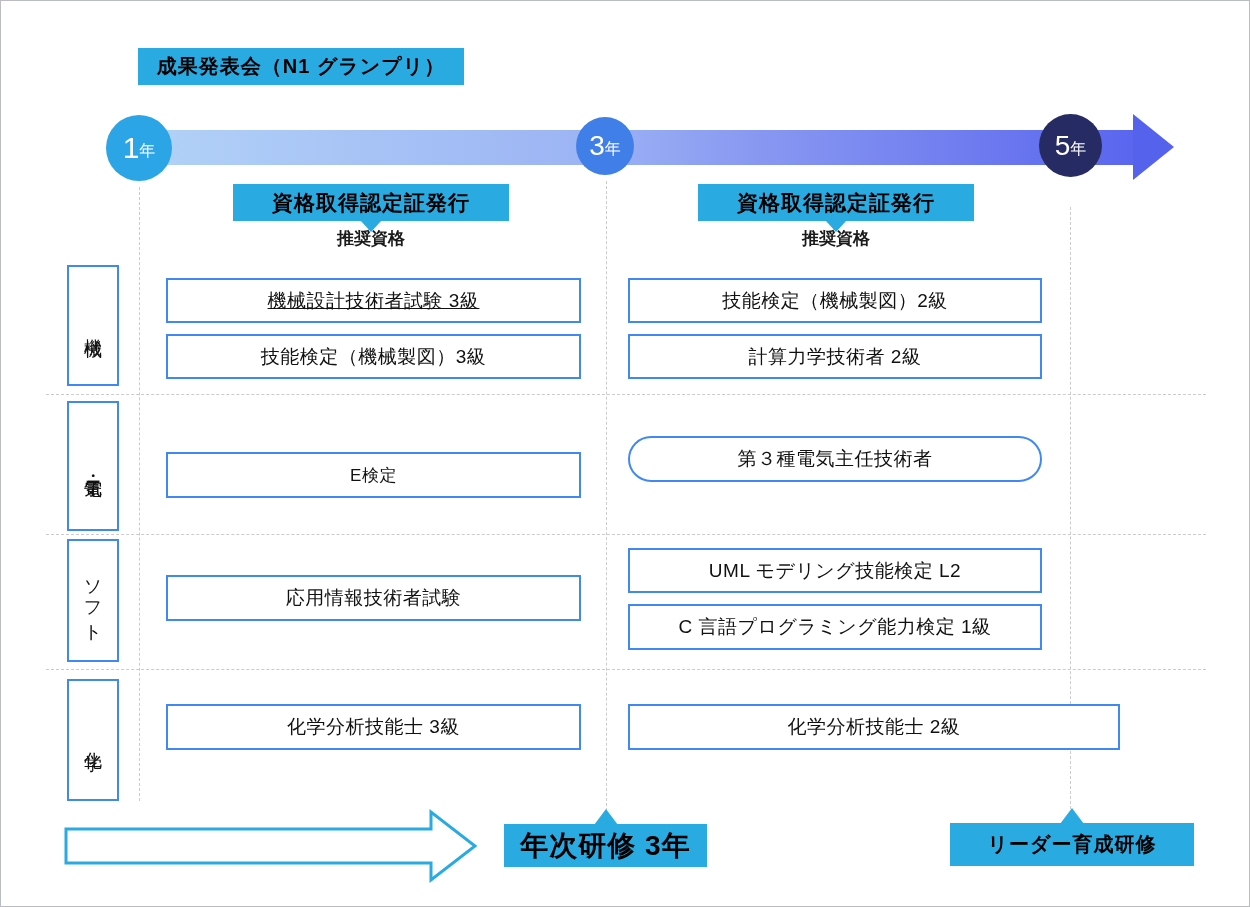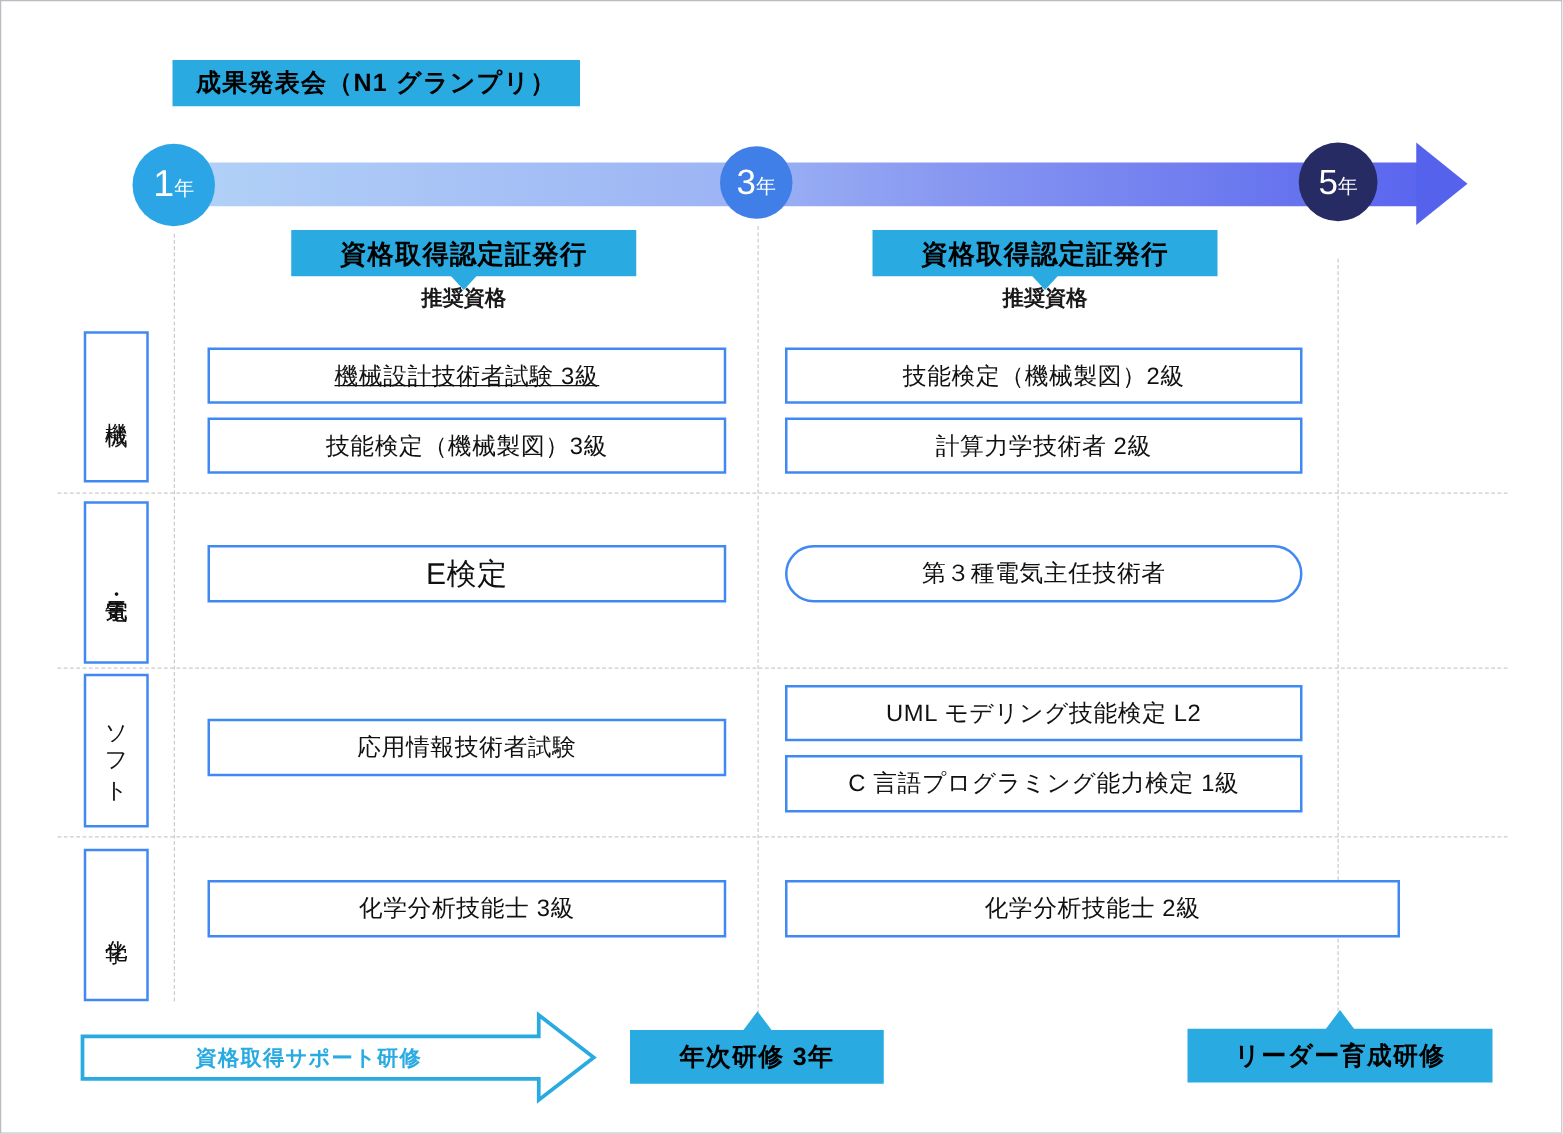--- a/index.html
+++ b/index.html
@@ -20,28 +20,28 @@
     border-top:33px solid transparent;border-bottom:33px solid transparent;border-left:41px solid #5562ec;}
   .ms{position:absolute;border-radius:50%;color:#fff;display:flex;align-items:center;justify-content:center;}
   .ms .num{font-size:30px;font-weight:500;}
   .ms .unit{font-size:16px;margin-top:7px;}
   
   .cat{position:absolute;left:66px;width:52px;border:2px solid #4189f2;background:#fff;box-sizing:border-box;
     display:flex;align-items:center;justify-content:center;writing-mode:vertical-rl;text-orientation:upright;
     font-size:18px;color:#111;letter-spacing:2px;}
   .cert{position:absolute;border:2px solid #4189f2;background:#fff;box-sizing:border-box;
     display:flex;align-items:center;justify-content:center;font-size:19px;color:#111;letter-spacing:0.5px;}
-  .cert.big{font-size:24px;}
+  .cert.big{font-size:17px;margin-top:16px;}
   .caption{position:absolute;text-align:center;font-size:17px;font-weight:600;color:#1a1a1a;}
   
   .support-arrow-svg{position:absolute;left:60px;top:805px;}
   .support-label{position:absolute;left:65px;top:828px;width:362px;height:34px;display:flex;align-items:center;justify-content:center;
     color:#29ABE2;font-weight:bold;font-size:17px;letter-spacing:1px;}
   .badge-text-20{font-size:20px;}
-  .badge-text-21{font-size:20px;}
+  .badge-text-21{font-size:28px;}
 </style>
 </head>
 <body>
 
 <div class="canvas">
 
   <div class="dashv" style="left:138px;top:186px;height:614px;"></div>
   <div class="dashv" style="left:605px;top:180px;height:630px;"></div>
   <div class="dashv" style="left:1069px;top:206px;height:602px;"></div>
   <div class="dashh" style="left:45px;top:393px;width:1160px;"></div>
@@ -88,19 +88,18 @@
   <div class="cert" style="left:165px;top:574px;width:415px;height:46px;">応用情報技術者試験</div>
   <div class="cert" style="left:627px;top:547px;width:414px;height:45px;">UML モデリング技能検定 L2</div>
   <div class="cert" style="left:627px;top:603px;width:414px;height:46px;">C 言語プログラミング能力検定 1級</div>
 
   <div class="cert" style="left:165px;top:703px;width:415px;height:46px;">化学分析技能士 3級</div>
   <div class="cert" style="left:627px;top:703px;width:492px;height:46px;">化学分析技能士 2級</div>
 
   <svg class="support-arrow-svg" width="420" height="85" viewBox="0 0 420 85">
     <polygon points="5,23 370,23 370,6 414,40 370,74 370,57 5,57" fill="#ffffff" stroke="#29ABE2" stroke-width="3" stroke-linejoin="miter"></polygon>
   </svg>
-  <div class="support-label">資格取得サポート研修</div>
 
   <div class="cyan-badge ptr-up badge-text-21" style="left:503px;top:823px;width:203px;height:43px;">年次研修 3年</div>
 
   <div class="cyan-badge ptr-up badge-text-20" style="left:949px;top:822px;width:244px;height:43px;">リーダー育成研修</div>
 
 </div>
 
 </body></html>

